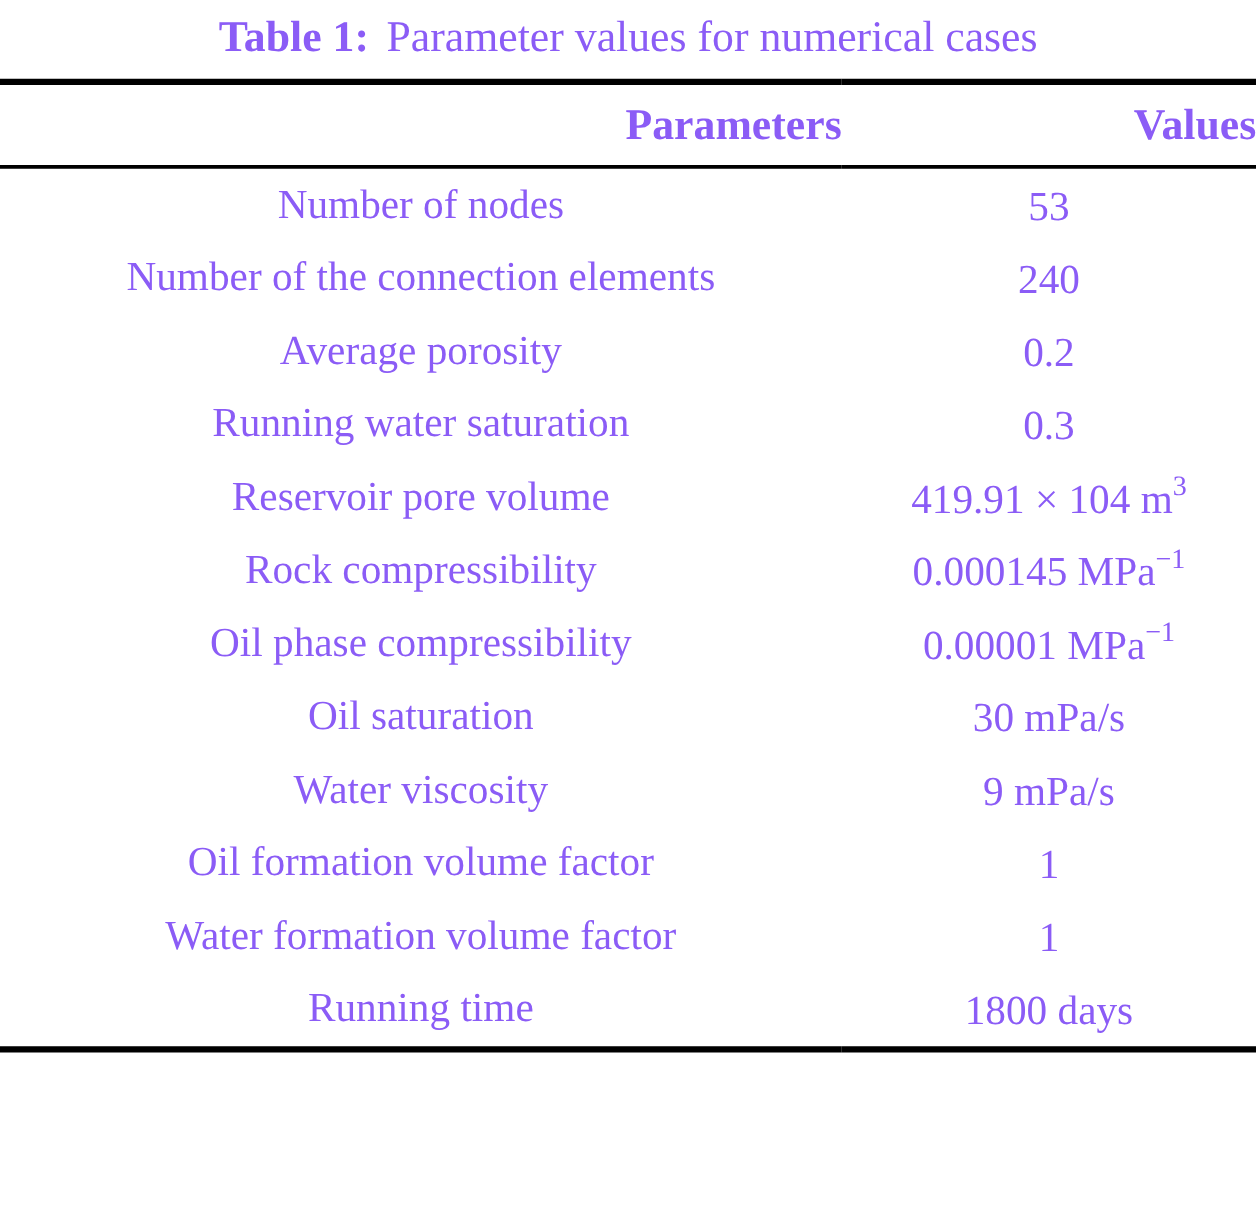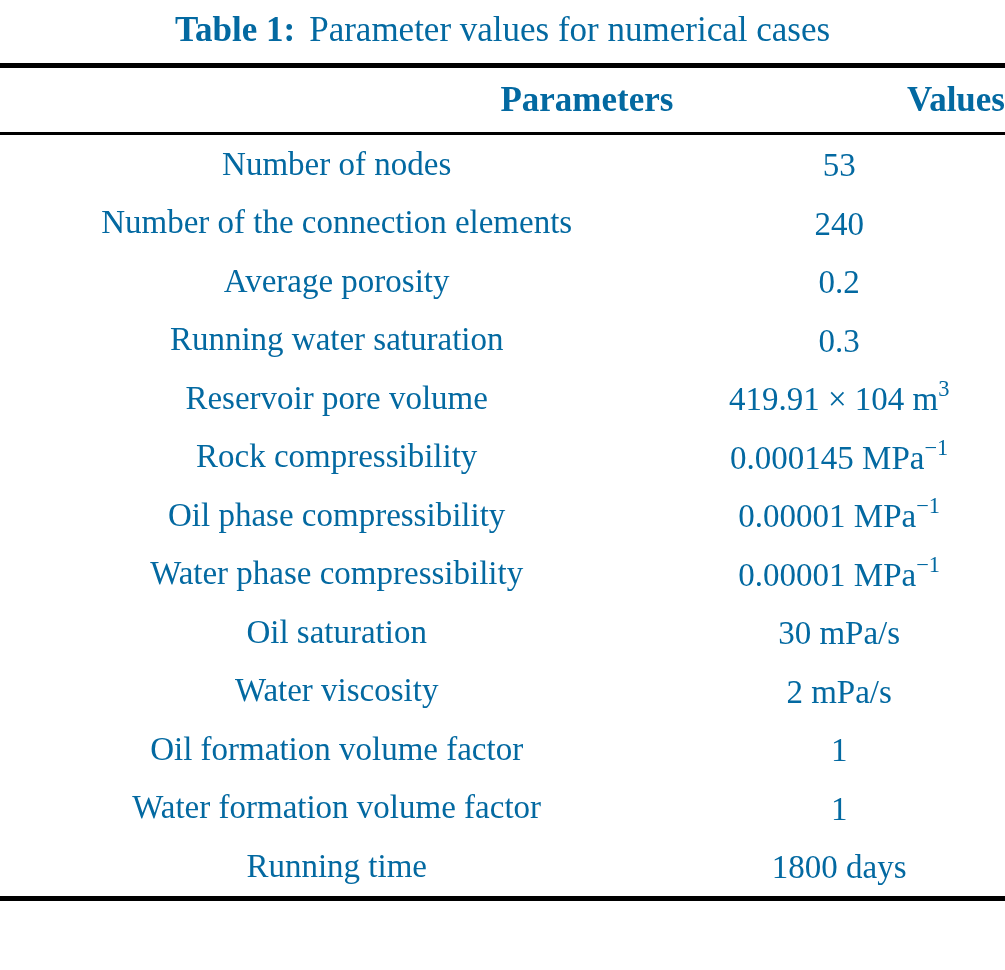--- a/index.html
+++ b/index.html
@@ -5,21 +5,21 @@
   html, body {
     margin: 0;
     padding: 0;
     background: #ffffff;
     width: 1005px;
   }
   .figure {
     width: 1005px;
     height: 970px;
     background: #ffffff;
-    color: #0369a1;
+    color: #8b5cf6;
     font-family: "Liberation Serif", "DejaVu Serif", serif;
     overflow: hidden;
     box-sizing: border-box;
   }
   .caption {
     height: 56px;
     padding-top: 7px;
     text-align: center;
     font-size: 35px;
     line-height: 46px;
@@ -106,30 +106,26 @@
       </tr>
       <tr>
         <td>Rock compressibility</td>
         <td><span>0.000145 MPa</span><sup class="val-sup">−1</sup></td>
       </tr>
       <tr>
         <td>Oil phase compressibility</td>
         <td><span>0.00001 MPa</span><sup class="val-sup">−1</sup></td>
       </tr>
       <tr>
-        <td>Water phase compressibility</td>
-        <td><span>0.00001 MPa</span><sup class="val-sup">−1</sup></td>
-      </tr>
-      <tr>
         <td>Oil saturation</td>
         <td><span>30 mPa/s</span><sup class="val-sup"></sup></td>
       </tr>
       <tr>
         <td>Water viscosity</td>
-        <td><span>2 mPa/s</span><sup class="val-sup"></sup></td>
+        <td><span>9 mPa/s</span><sup class="val-sup"></sup></td>
       </tr>
       <tr>
         <td>Oil formation volume factor</td>
         <td><span>1</span><sup class="val-sup"></sup></td>
       </tr>
       <tr>
         <td>Water formation volume factor</td>
         <td><span>1</span><sup class="val-sup"></sup></td>
       </tr>
       <tr>

